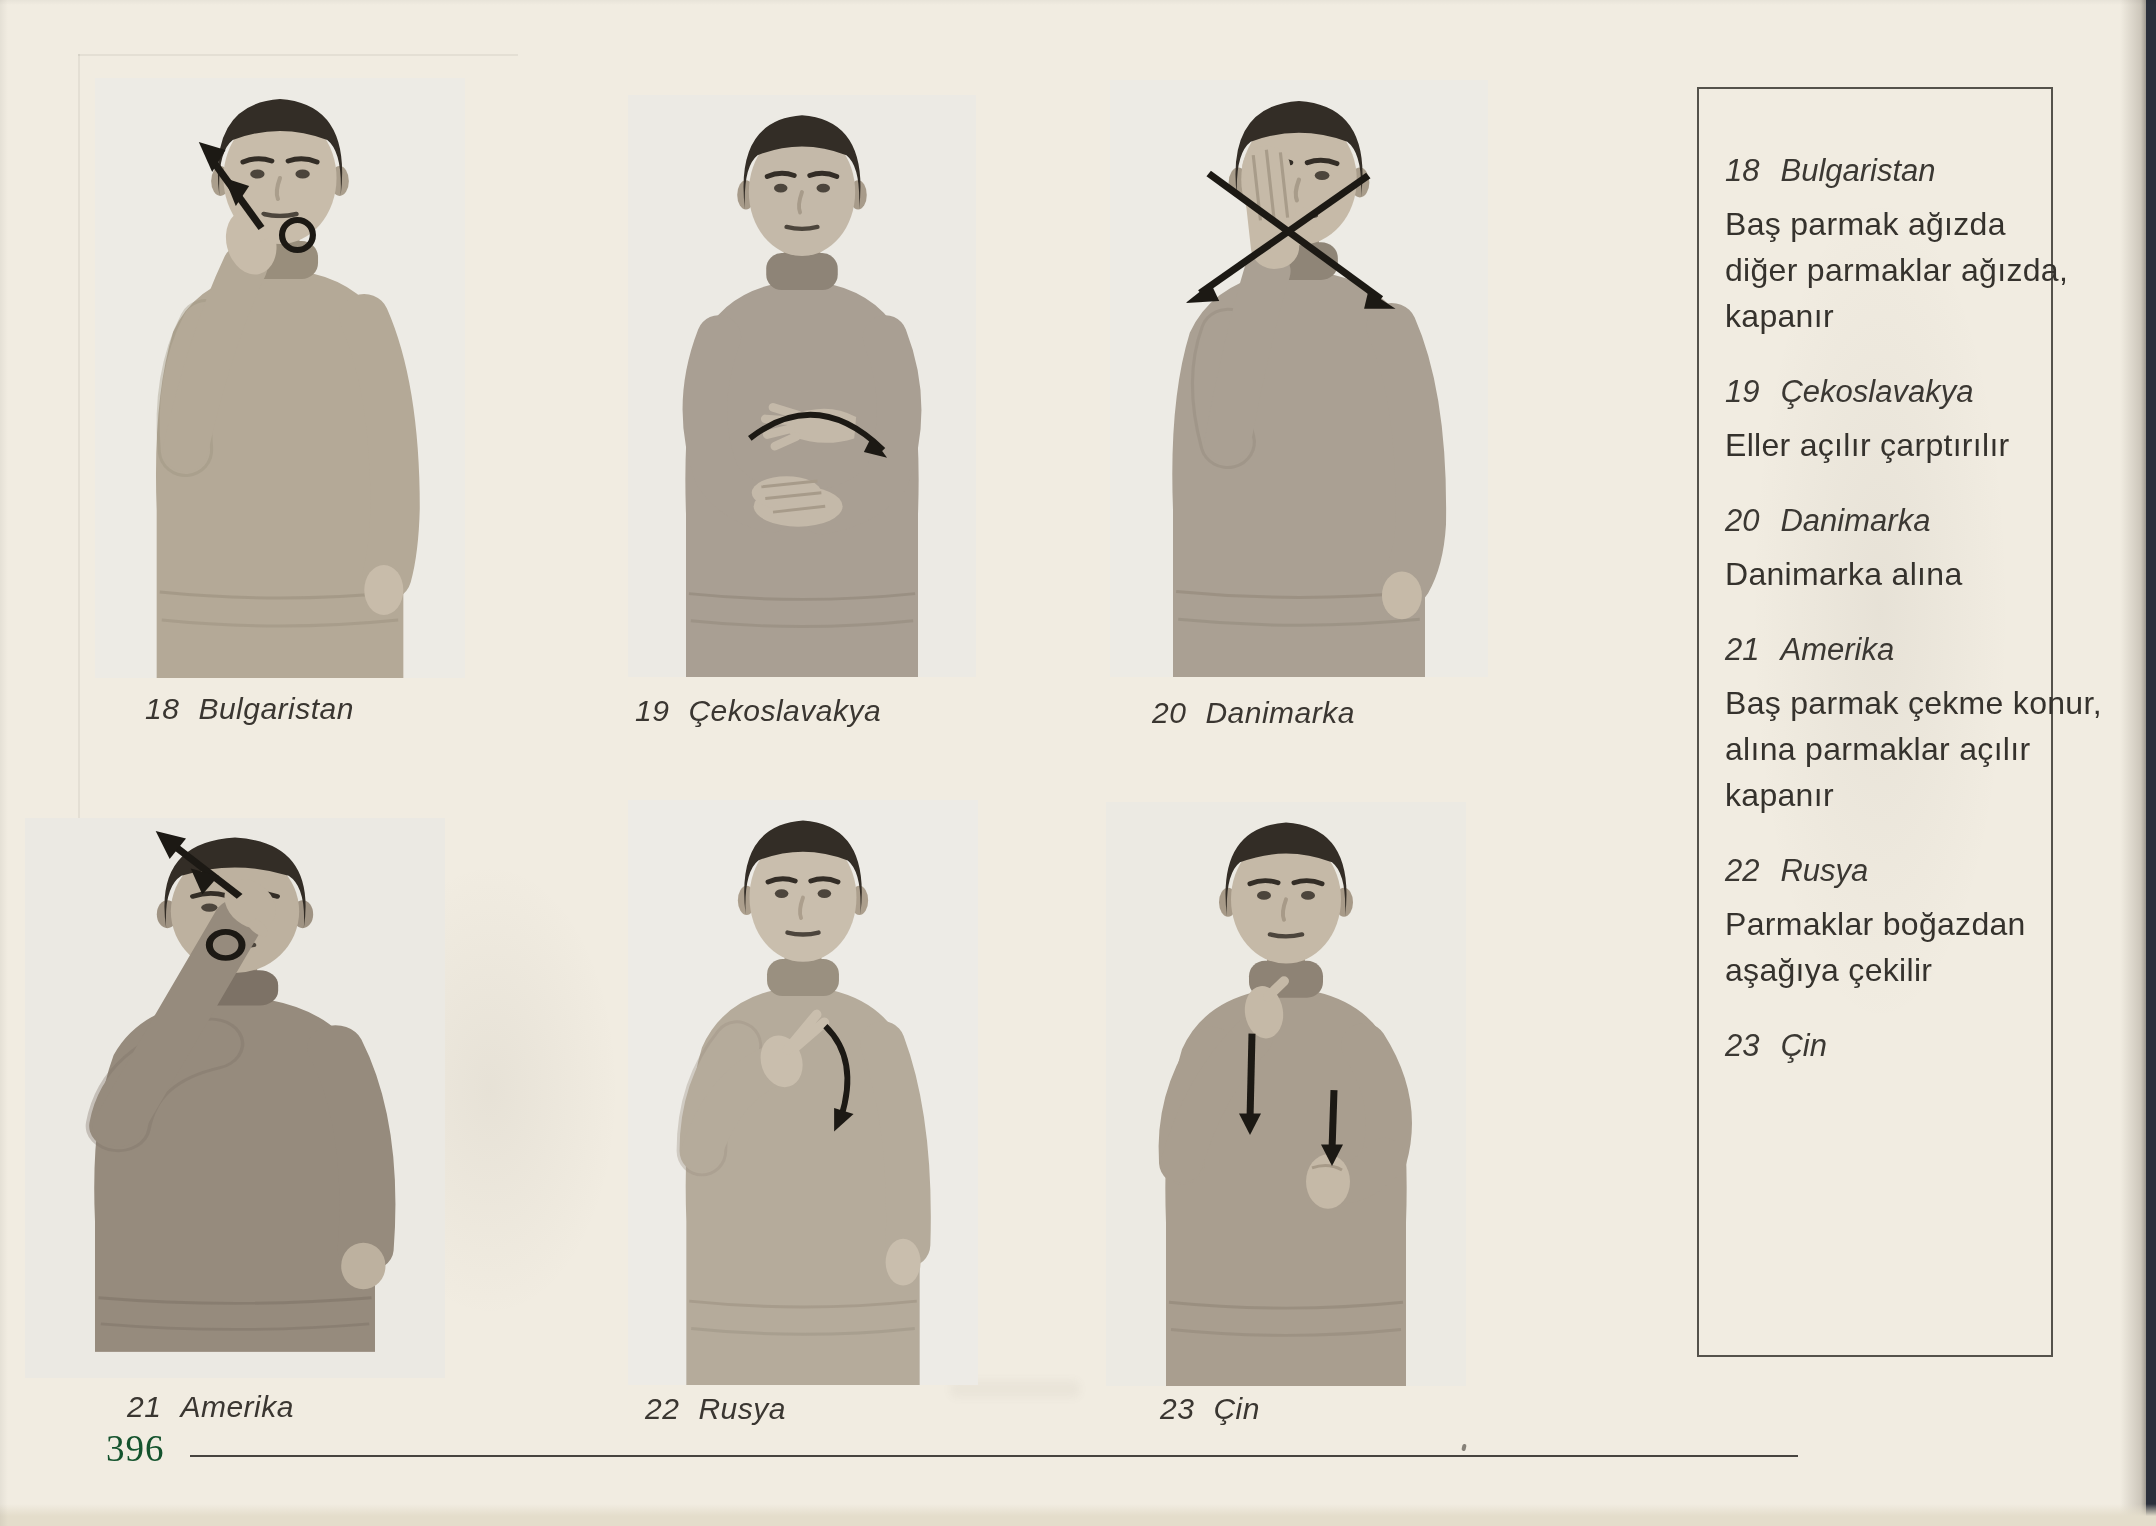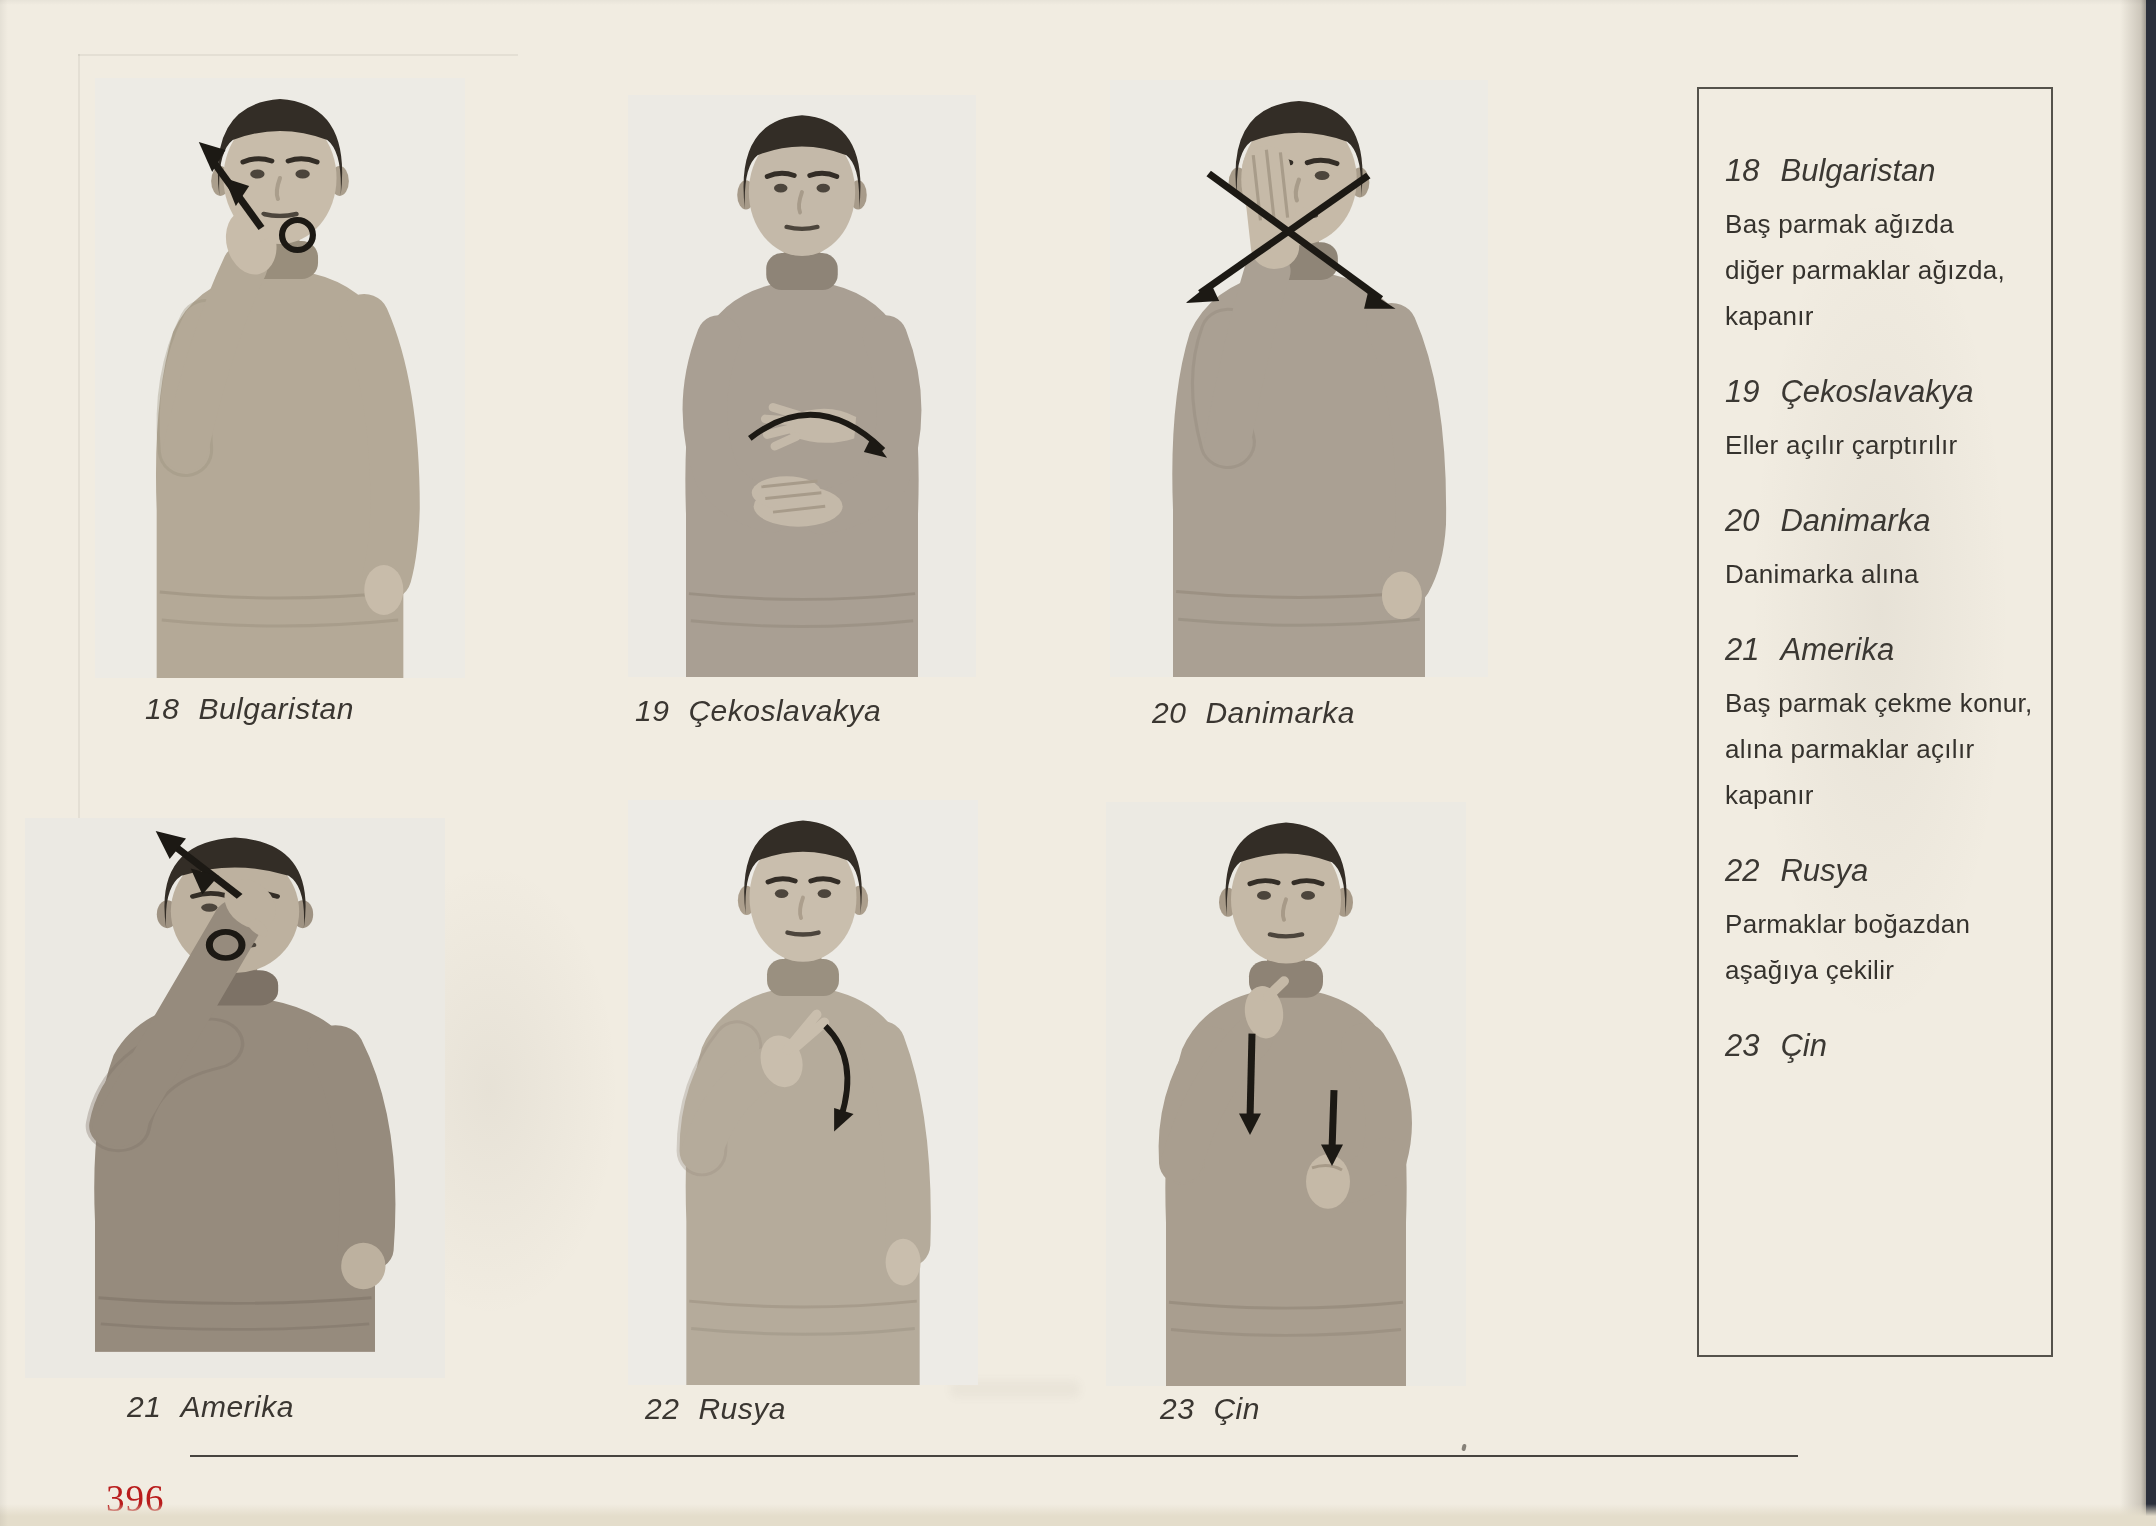--- a/index.html
+++ b/index.html
@@ -41,25 +41,25 @@
   
   .caption{position:absolute;display:flex;gap:19px;font-style:italic;
     font-size:30px;color:#3a3631;letter-spacing:.5px;white-space:nowrap;}
 
   
   .legend{position:absolute;left:1697px;top:87px;width:356px;height:1270px;
     border:2px solid #55524b;box-sizing:border-box;padding:59px 12px 0 26px;}
   .entry{margin-bottom:30px;}
   .entry-title{display:flex;gap:21px;font-style:italic;font-size:31px;line-height:46px;
     color:#3b3833;margin-bottom:7px;white-space:nowrap;}
-  .entry-line{font-size:26px;line-height:46px;color:#35322d;letter-spacing:.3px;white-space:nowrap;}
-
-  
-  .page-number{position:absolute;left:106px;top:1477px;
-    font-family:"Liberation Serif",serif;font-size:37px;color:#b91c1c;letter-spacing:1px;}
+  .entry-line{font-size:32px;line-height:46px;color:#35322d;letter-spacing:.3px;white-space:nowrap;}
+
+  
+  .page-number{position:absolute;left:106px;top:1427px;
+    font-family:"Liberation Serif",serif;font-size:37px;color:#14532d;letter-spacing:1px;}
   .footer-rule{position:absolute;left:190px;top:1455px;width:1608px;height:2px;background:#47443f;}
 </style>
 </head>
 <body>
 
 <svg width="0" height="0" style="position:absolute" aria-hidden="true">
   <defs>
     <g id="fig-base">
       <rect x="0" y="0" width="360" height="600" fill="var(--photobg)"></rect>
       <rect x="82" y="552" width="200" height="48" fill="var(--trouser)"></rect>

